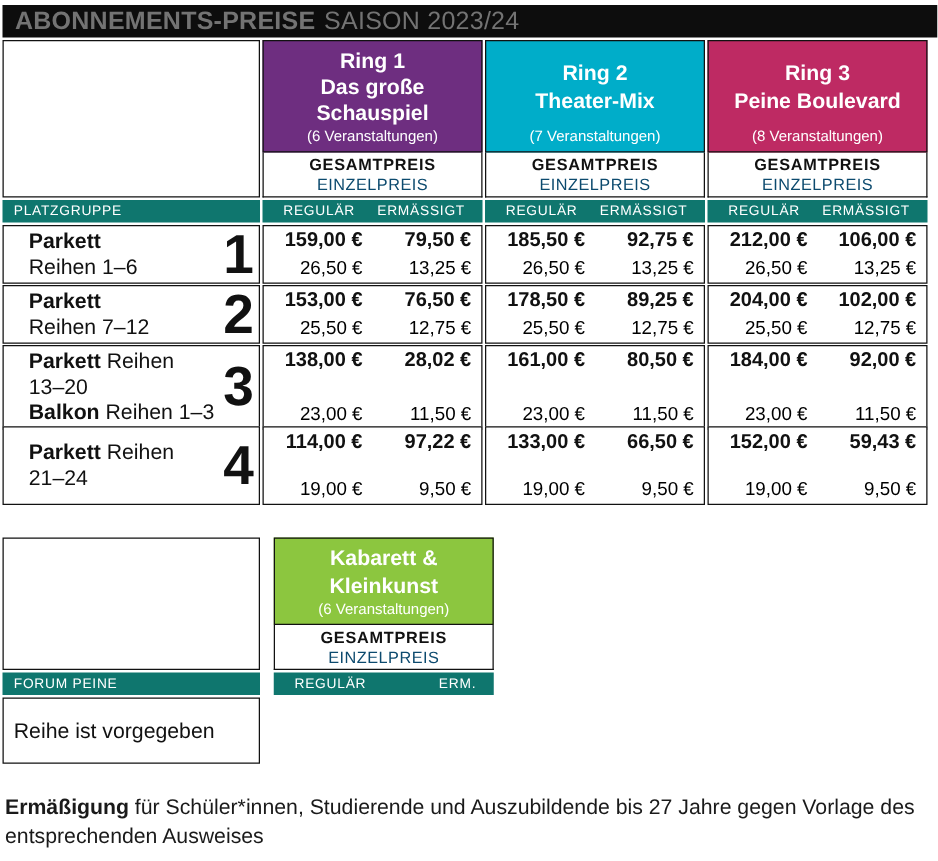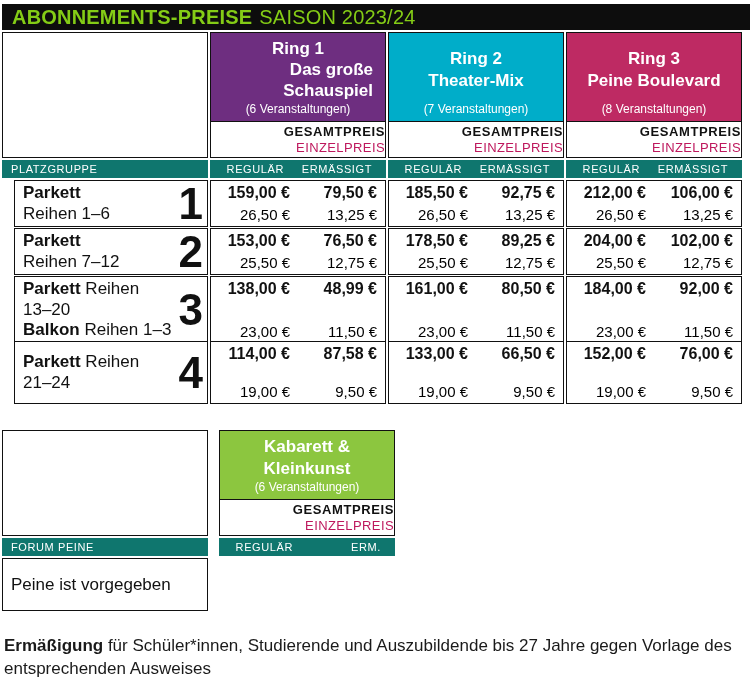--- a/index.html
+++ b/index.html
@@ -1,54 +1,54 @@
 <!DOCTYPE html>
 <html><head>
 <meta charset="utf-8">
 <style>
   html,body{margin:0;padding:0;background:#ffffff;}
   body{width:750px;font-family:"Liberation Sans","DejaVu Sans",sans-serif;color:#111;}
   .page{padding:4px 0 0 2px;width:748px;}
 
   
-  .titlebar{background:#0d0d0d;color:#84cc16;height:26px;display:flex;align-items:center;
+  .titlebar{background:#0d0d0d;color:#737373;height:26px;display:flex;align-items:center;
             padding-left:10px;font-size:20px;letter-spacing:.2px;}
   .titlebar .b{font-weight:bold;margin-right:7px;}
 
   
   .grid4{display:grid;grid-template-columns:206px 176px 176px 176px;column-gap:2px;}
   .grid2{display:grid;grid-template-columns:206px 176px;column-gap:2px;gap:11px;}
   .stack{display:flex;flex-direction:column;gap:2px;margin-top:2px;}
 
   .cell{border:1.5px solid #111;background:#fff;box-sizing:border-box;}
 
   
   .hdrband{grid-template-rows:90px 36px;row-gap:0;}
   .leftbox{grid-row:1/3;border:1.5px solid #111;background:#fff;}
   .chead{border:1.5px solid #111;color:#fff;display:flex;flex-direction:column;
          align-items:center;text-align:center;box-sizing:border-box;padding:4px 6px 5px 6px;}
   .chead .cname{font-weight:bold;font-size:17px;line-height:1.25;margin-top:auto;}
   .chead .csub{font-weight:bold;font-size:17px;line-height:1.25;max-width:150px;}
   .chead .cev{margin-top:auto;font-size:12px;font-weight:normal;}
 
   .gcell{border:1.5px solid #111;border-top:none;display:flex;flex-direction:column;
-         align-items:flex-end;justify-content:center;box-sizing:border-box;}
+         align-items:center;justify-content:center;box-sizing:border-box;}
   .gp{font-weight:bold;font-size:13px;letter-spacing:.6px;}
-  .ep{font-size:13px;letter-spacing:.4px;color:#be185d;margin-top:1px;}
+  .ep{font-size:13px;letter-spacing:.4px;color:#0c4a6e;margin-top:1px;}
 
   
   .bar > div{background:#0f766e;color:#fff;height:18px;display:flex;align-items:center;
              font-size:11px;font-weight:normal;letter-spacing:.6px;box-sizing:border-box;}
   .bar .seg-label{padding-left:9px;}
   .bar .seg-cols{display:grid;grid-template-columns:1fr 1fr;align-items:center;}
   .bar .seg-cols span{text-align:right;padding-right:14px;}
 
   
   .trow .lcell{display:flex;align-items:center;justify-content:space-between;
-               padding:2px 5px 2px 8px;margin-left:12px;}
+               padding:2px 5px 2px 20px;}
   .rlines{font-size:17px;line-height:1.22;}
   .rlines .b{font-weight:bold;}
   .num{font-weight:800;font-size:44px;line-height:.9;letter-spacing:-1px;}
   .h44{height:46px;}
   .h62{height:63px;}
   .trow .cell{height:100%;}
   .pc{display:grid;grid-template-columns:1fr 1fr;box-sizing:border-box;height:100%;}
   .sub{display:flex;flex-direction:column;justify-content:space-between;text-align:right;
        padding:3px 8px 3px 0;box-sizing:border-box;align-items:flex-end;}
   .tg{font-weight:bold;font-size:16px;}
@@ -72,21 +72,21 @@
   <div class="titlebar">
     <span class="b">ABONNEMENTS-PREISE</span>
     <span>SAISON 2023/24</span>
   </div>
 
   <div class="stack">
 
     <div class="grid4 hdrband">
       <div class="leftbox"></div>
 
-      <div class="chead" style="background: rgb(110, 46, 128); text-align: right;">
+      <div class="chead" style="background: rgb(110, 46, 128);">
         <div class="cname">Ring 1</div>
         <div class="csub">Das große Schauspiel</div>
         <div class="cev">(6 Veranstaltungen)</div>
       </div>
       <div class="chead" style="background: rgb(0, 173, 201);">
         <div class="cname">Ring 2</div>
         <div class="csub">Theater-Mix</div>
         <div class="cev">(7 Veranstaltungen)</div>
       </div>
       <div class="chead" style="background: rgb(190, 42, 99);">
@@ -215,21 +215,21 @@
           <div class="line"><span class="b">Balkon</span><span> Reihen 1–3</span></div>
         </div>
         <div class="num">3</div>
       </div>
       <div class="cell pc">
         <div class="sub">
             <div class="tg">138,00 €</div>
             <div class="eg">23,00 €</div>
           </div>
         <div class="sub">
-            <div class="tg">48,99 €</div>
+            <div class="tg">28,02 €</div>
             <div class="eg">11,50 €</div>
           </div>
       </div>
       <div class="cell pc">
         <div class="sub">
             <div class="tg">161,00 €</div>
             <div class="eg">23,00 €</div>
           </div>
         <div class="sub">
             <div class="tg">80,50 €</div>
@@ -255,41 +255,41 @@
           <div class="line">21–24</div>
         </div>
         <div class="num">4</div>
       </div>
       <div class="cell pc">
         <div class="sub">
             <div class="tg">114,00 €</div>
             <div class="eg">19,00 €</div>
           </div>
         <div class="sub">
-            <div class="tg">87,58 €</div>
+            <div class="tg">97,22 €</div>
             <div class="eg">9,50 €</div>
           </div>
       </div>
       <div class="cell pc">
         <div class="sub">
             <div class="tg">133,00 €</div>
             <div class="eg">19,00 €</div>
           </div>
         <div class="sub">
             <div class="tg">66,50 €</div>
             <div class="eg">9,50 €</div>
           </div>
       </div>
       <div class="cell pc">
         <div class="sub">
             <div class="tg">152,00 €</div>
             <div class="eg">19,00 €</div>
           </div>
         <div class="sub">
-            <div class="tg">76,00 €</div>
+            <div class="tg">59,43 €</div>
             <div class="eg">9,50 €</div>
           </div>
       </div>
     </div>
   </div>
 
   <div class="stack tbl2">
     <div class="grid2 hdrband2">
       <div class="leftbox"></div>
       <div class="chead" style="background: rgb(140, 198, 63);">
@@ -304,19 +304,19 @@
 
     <div class="grid2 bar">
       <div class="seg-label">FORUM PEINE</div>
       <div class="seg-cols">
         <span>REGULÄR</span>
         <span>ERM.</span>
       </div>
     </div>
 
     <div class="grid2 trow h52">
-      <div class="cell forumlabel">Peine ist vorgegeben</div>
+      <div class="cell forumlabel">Reihe ist vorgegeben</div>
     </div>
   </div>
 
   <p class="footnote"><span class="b">Ermäßigung</span><span> für Schüler*innen, Studierende und Auszubildende bis 27 Jahre gegen Vorlage des entsprechenden Ausweises</span></p>
 
 </div>
 
 </body></html>

